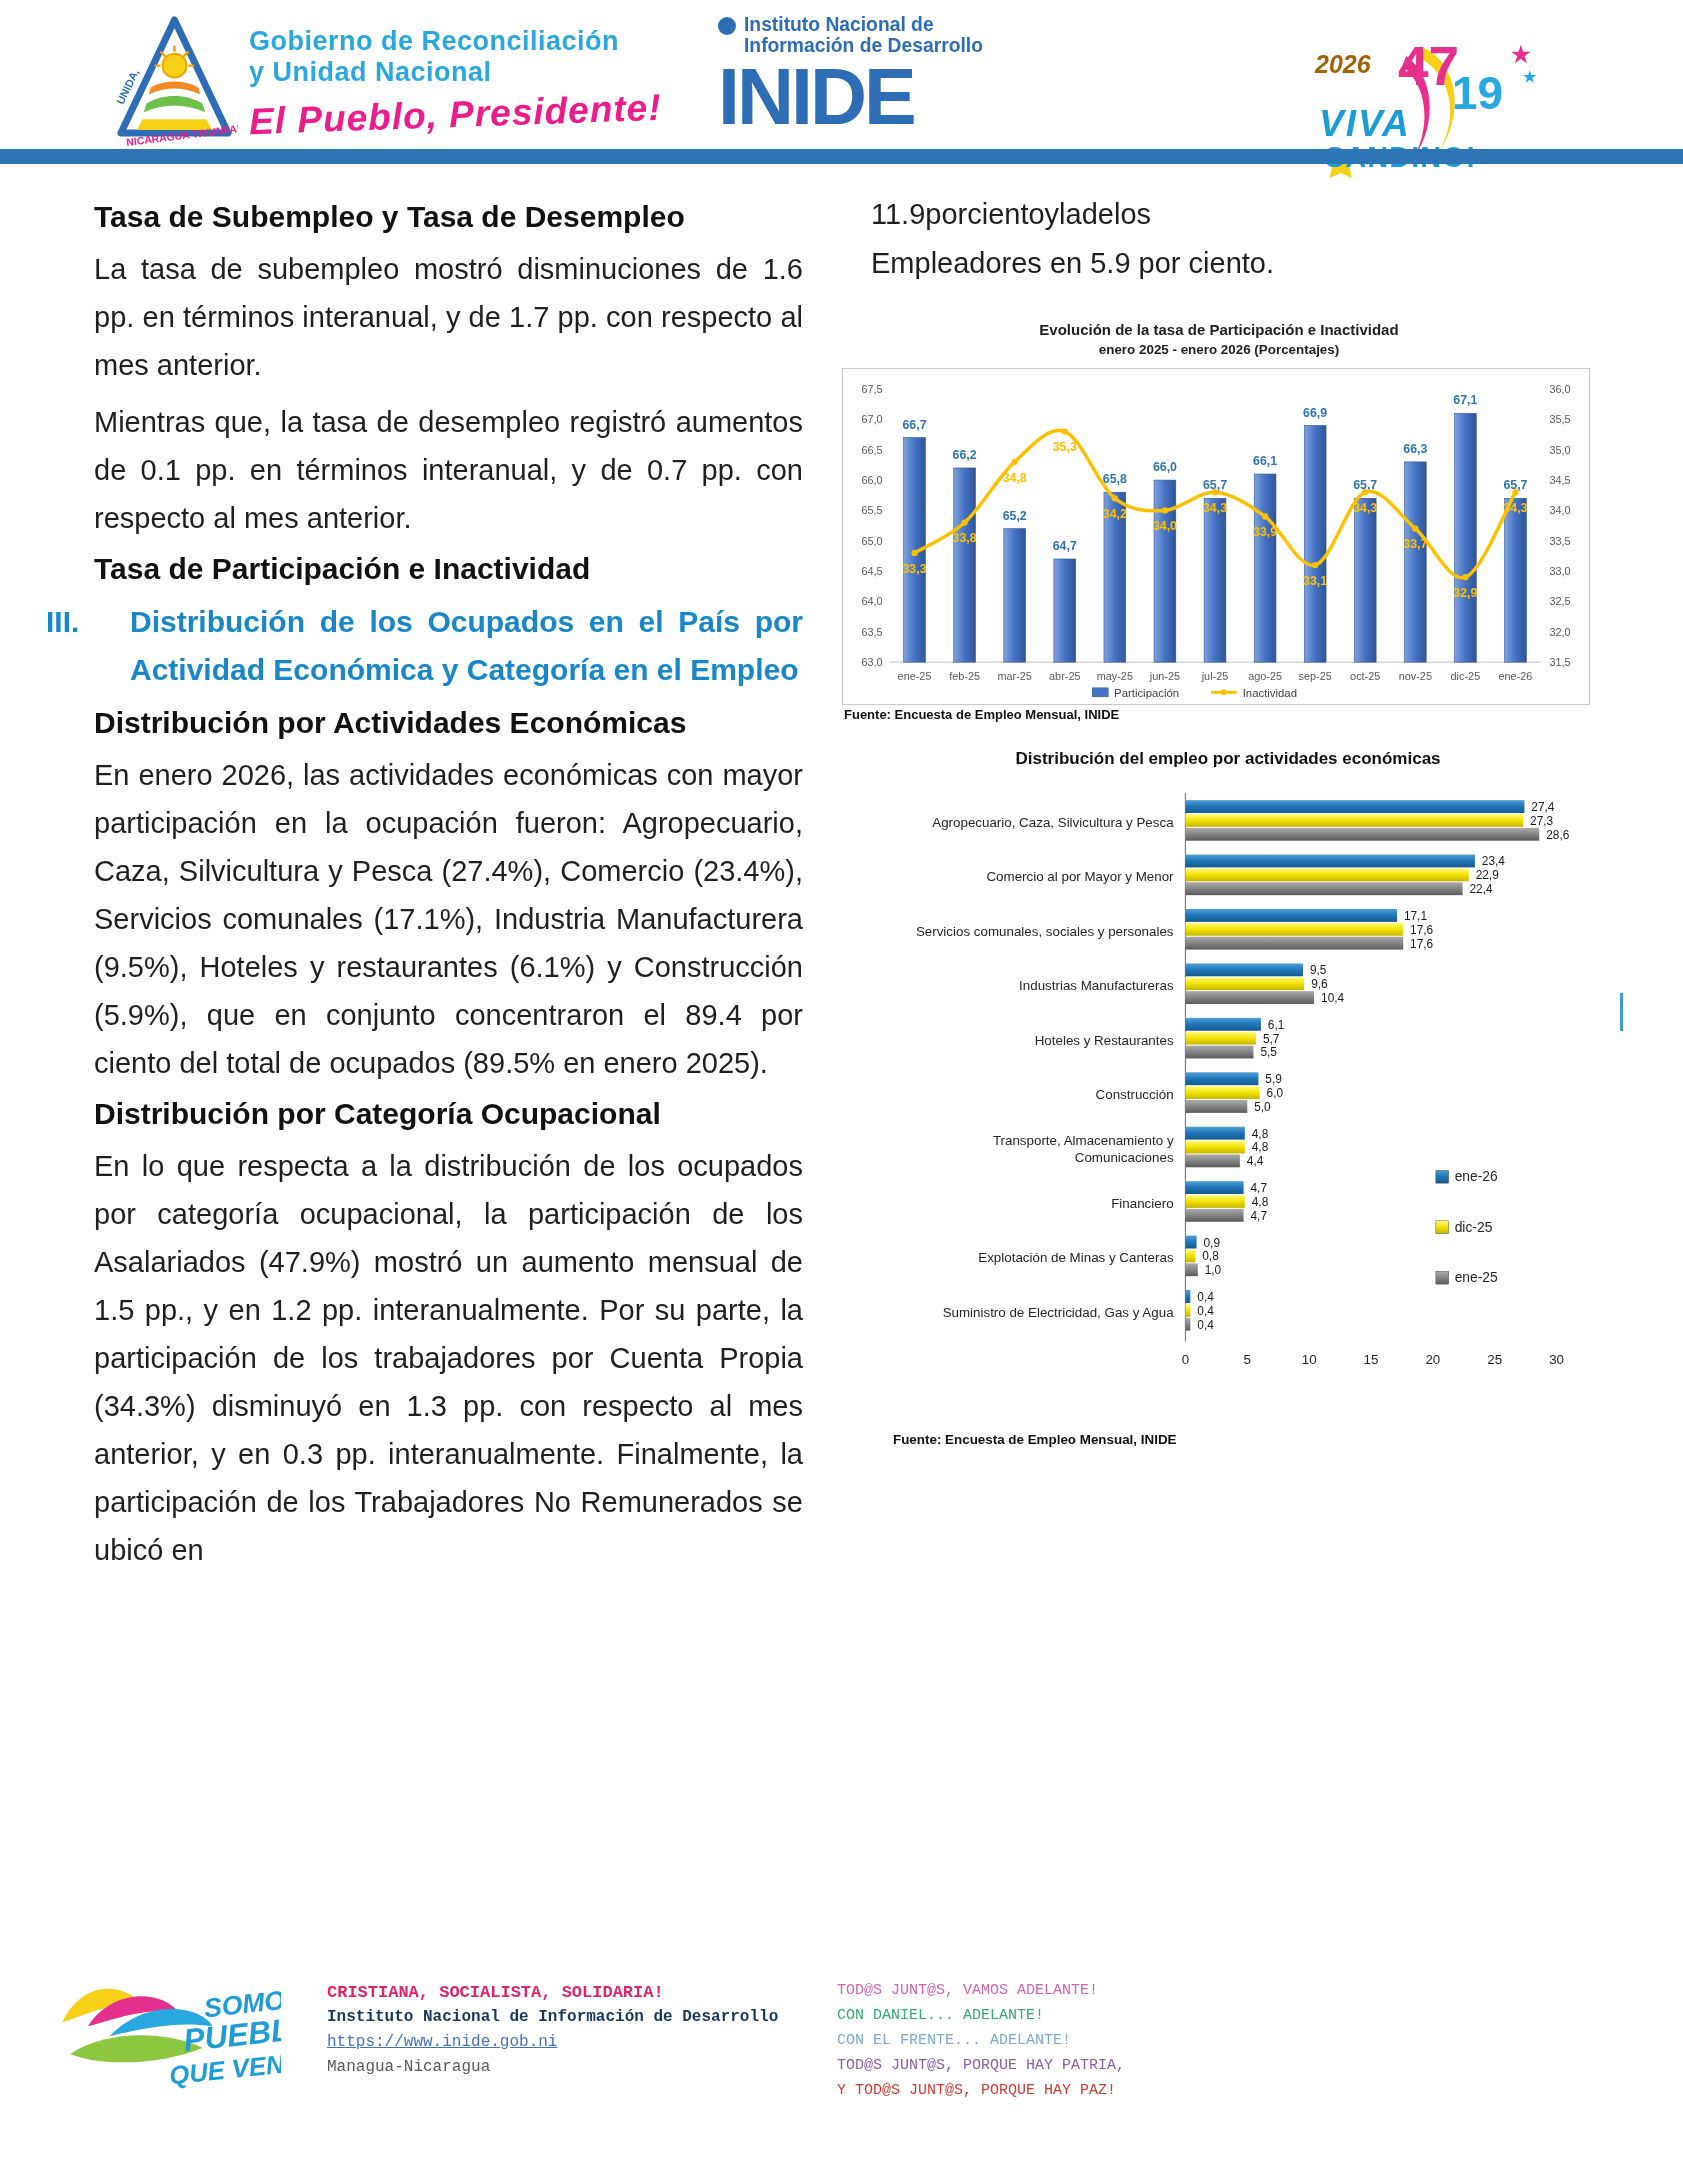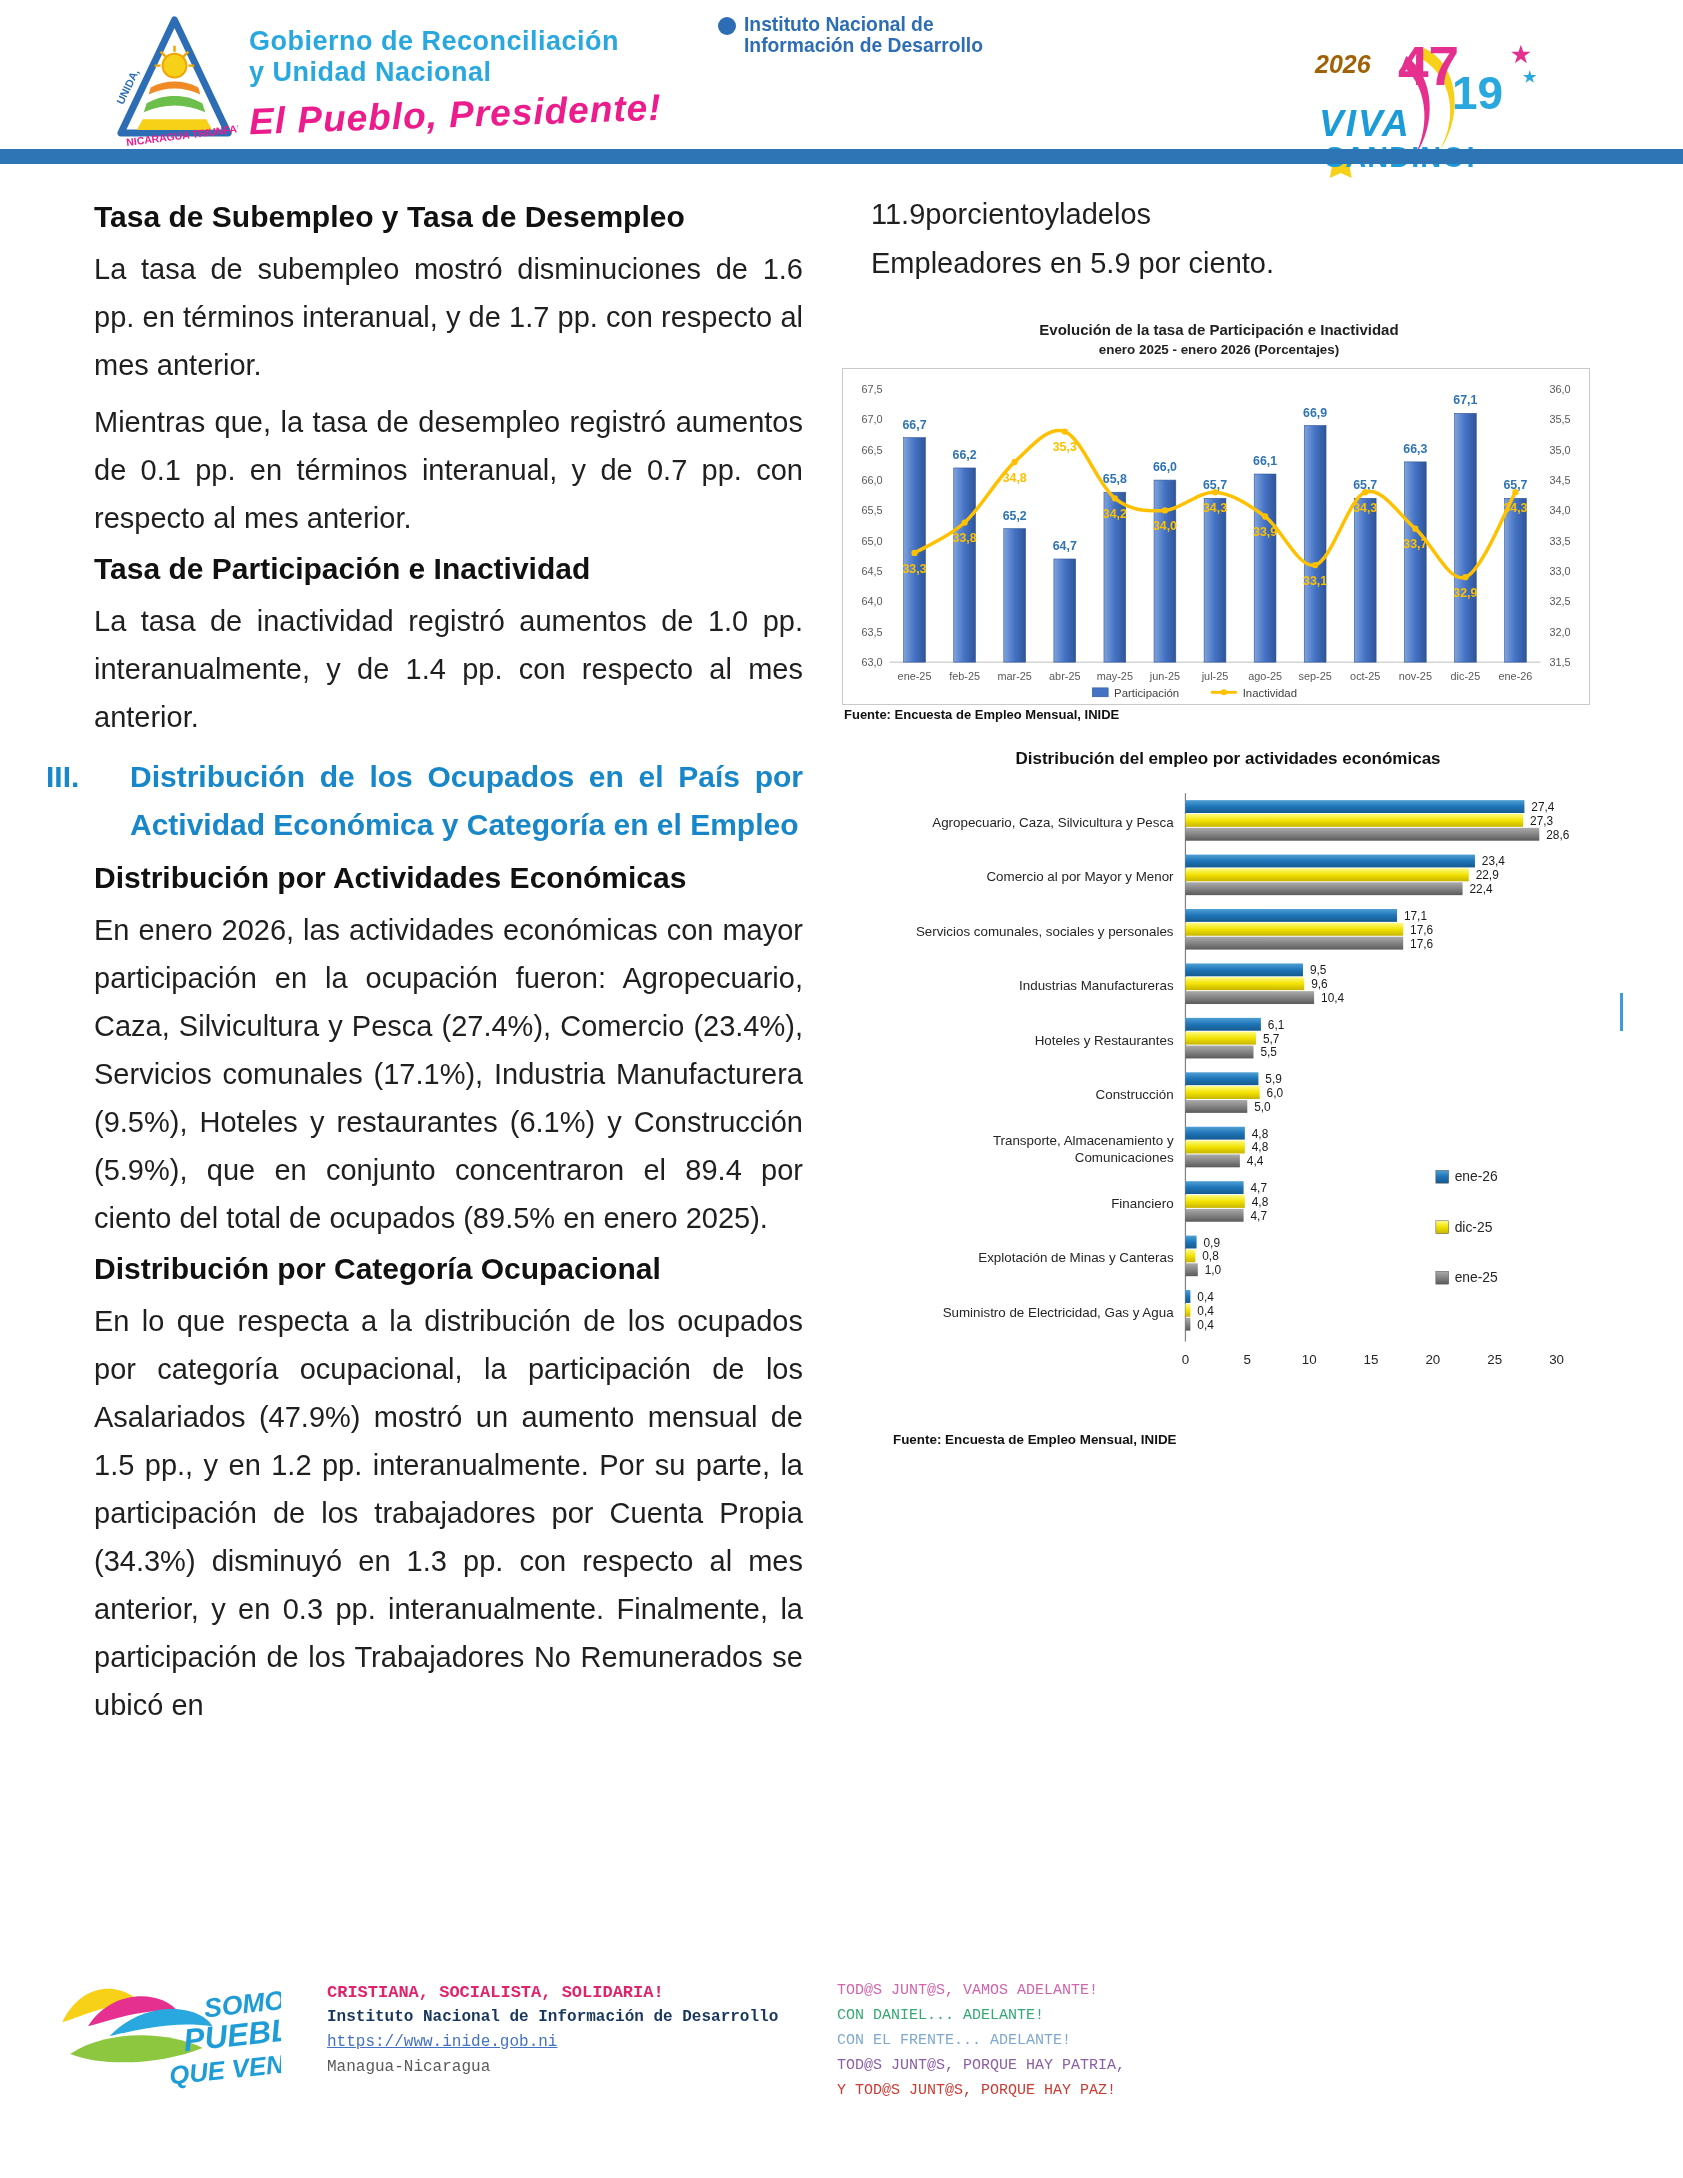--- a/index.html
+++ b/index.html
@@ -74,20 +74,21 @@
 </div>
 
 <div class="abs" id="inide-block">
   <div id="inide-top">
     <div id="inide-dot"></div>
     <div>
       <div class="inide-line">Instituto Nacional de</div>
       <div class="inide-line">Información de Desarrollo</div>
     </div>
   </div>
+  <div id="inide-name">INIDE</div>
 </div>
 
 <div class="abs" id="anniv">
   <svg class="abs" style="left:0;top:0;" width="248" height="139" viewBox="0 0 250 140">
     <path d="M118,2 C152,18 160,70 132,108 C154,72 146,30 114,12 Z" fill="#F7D117"></path>
     <path d="M100,10 C128,30 132,78 108,112 C126,78 120,38 96,20 Z" fill="#E5308F"></path>
     <path d="M28,112 l6,-10 6,10 11,2 -8,8 2,11 -11,-5 -11,5 2,-11 -8,-8 Z" fill="#F7D117"></path>
   </svg>
   <div class="anv" style="left:8px;top:4px;font-size:25px;font-style:italic;color:#a16207;">2026</div>
   <div class="anv" style="left:91px;top:-12px;font-size:55px;color:#E5308F;">47</div>
@@ -99,21 +100,20 @@
 </div>
 
 <div class="abs" id="divider"></div>
 
 <div class="abs" id="left-col">
   <div id="left-blocks">
       <h2>Tasa de Subempleo y Tasa de Desempleo</h2>
       <p>La tasa de subempleo mostró disminuciones de 1.6 pp. en términos interanual, y de 1.7 pp. con respecto al mes anterior.</p>
       <p>Mientras que, la tasa de desempleo registró aumentos de 0.1 pp. en términos interanual, y de 0.7 pp. con respecto al mes anterior.</p>
       <h2>Tasa de Participación e Inactividad</h2>
-      <p>La tasa de inactividad registró aumentos de 1.0 pp. interanualmente, y de 1.4 pp. con respecto al mes anterior.</p>
       <div class="sec-h1">
         <span class="sec-num">III.</span>
         <span class="sec-txt">Distribución de los Ocupados en el País por Actividad Económica y Categoría en el Empleo</span>
       </div>
       <h2>Distribución por Actividades Económicas</h2>
       <p>En enero 2026, las actividades económicas con mayor participación en la ocupación fueron: Agropecuario, Caza, Silvicultura y Pesca (27.4%), Comercio (23.4%), Servicios comunales (17.1%), Industria Manufacturera (9.5%), Hoteles y restaurantes (6.1%) y Construcción (5.9%), que en conjunto concentraron el 89.4 por ciento del total de ocupados (89.5% en enero 2025).</p>
       <h2>Distribución por Categoría Ocupacional</h2>
       <p>En lo que respecta a la distribución de los ocupados por categoría ocupacional, la participación de los Asalariados (47.9%) mostró un aumento mensual de 1.5 pp., y en 1.2 pp. interanualmente. Por su parte, la participación de los trabajadores por Cuenta Propia (34.3%) disminuyó en 1.3 pp. con respecto al mes anterior, y en 0.3 pp. interanualmente. Finalmente, la participación de los Trabajadores No Remunerados se ubicó en</p>
     </div>
 </div>

